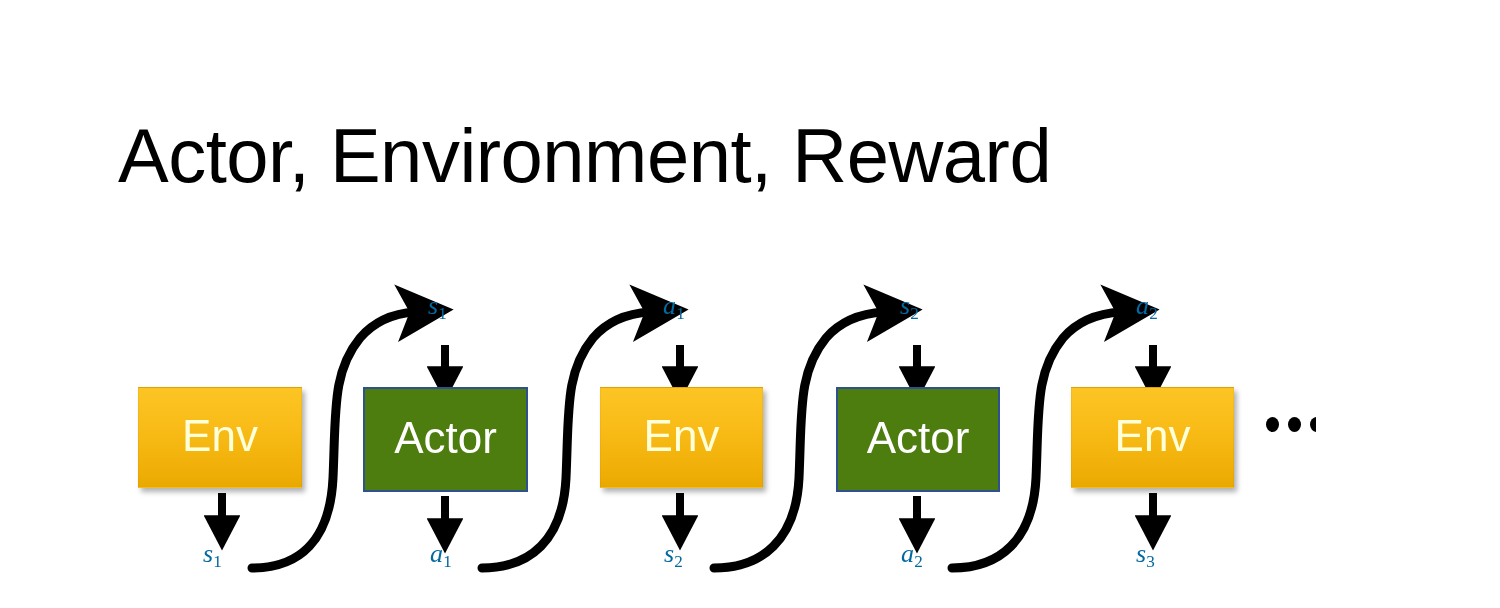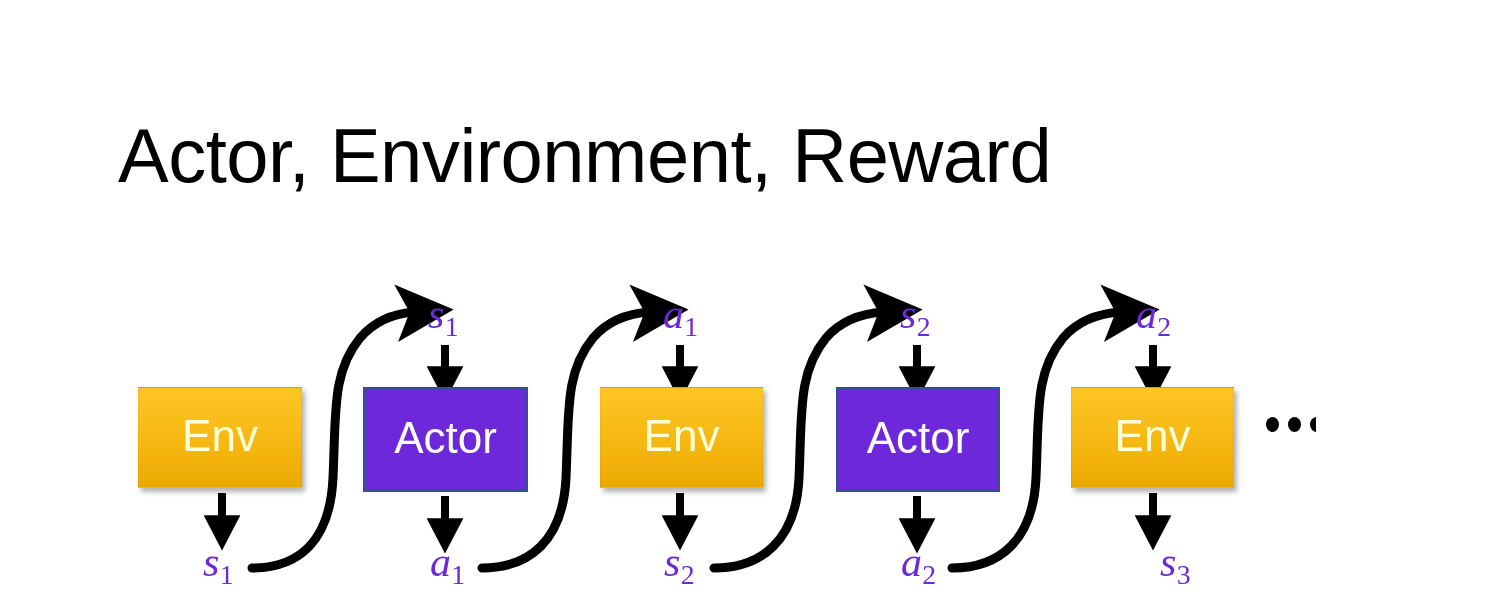--- a/index.html
+++ b/index.html
@@ -50,35 +50,35 @@
     line-height: 1;
     user-select: none;
   }
   .node-env {
     background: linear-gradient(to bottom, #FCC524 0%, #F9BC18 38%, #EFAE06 88%, #E8A800 100%);
     color: #FFFFD9;
     border: 1px solid rgba(0,0,0,0.04);
     box-shadow: 3px 4px 5px rgba(0,0,0,0.30);
   }
   .node-actor {
-    background: #6d28d9;
+    background: #4d7c0f;
     color: #FFFFFF;
     border: 2px solid #2F528F;
     box-shadow: none;
   }
   .node-label {
     display: block;
     transform: translateY(-2px);
   }
   .var-label {
     position: absolute;
     font-family: "Liberation Serif", serif;
     font-style: italic;
-    font-size: 42px;
-    color: #6d28d9;
+    font-size: 26px;
+    color: #0369a1;
     white-space: nowrap;
     line-height: 1;
     user-select: none;
   }
   .var-label sub {
     font-size: 0.66em;
     font-style: normal;
     vertical-align: baseline;
     position: relative;
     top: 0.30em;
@@ -184,21 +184,21 @@
     <div class="var-label" style="left:1136px; top:293px;"><span>a</span><sub>2</sub></div>
 
     <div class="var-label" style="left:203px; top:541px;"><span>s</span><sub>1</sub></div>
 
     <div class="var-label" style="left:430px; top:541px;"><span>a</span><sub>1</sub></div>
 
     <div class="var-label" style="left:664px; top:541px;"><span>s</span><sub>2</sub></div>
 
     <div class="var-label" style="left:901px; top:541px;"><span>a</span><sub>2</sub></div>
 
-    <div class="var-label" style="left:1136px; top:541px;margin-left:24px;"><span>s</span><sub>3</sub></div>
+    <div class="var-label" style="left:1136px; top:541px;"><span>s</span><sub>3</sub></div>
 
     <div id="ellipsis">
       <span class="dot"></span>
       <span class="dot"></span>
       <span class="dot"></span>
       <span class="gap"></span>
       <span class="dot"></span>
       <span class="dot"></span>
       <span class="dot"></span>
     </div>

